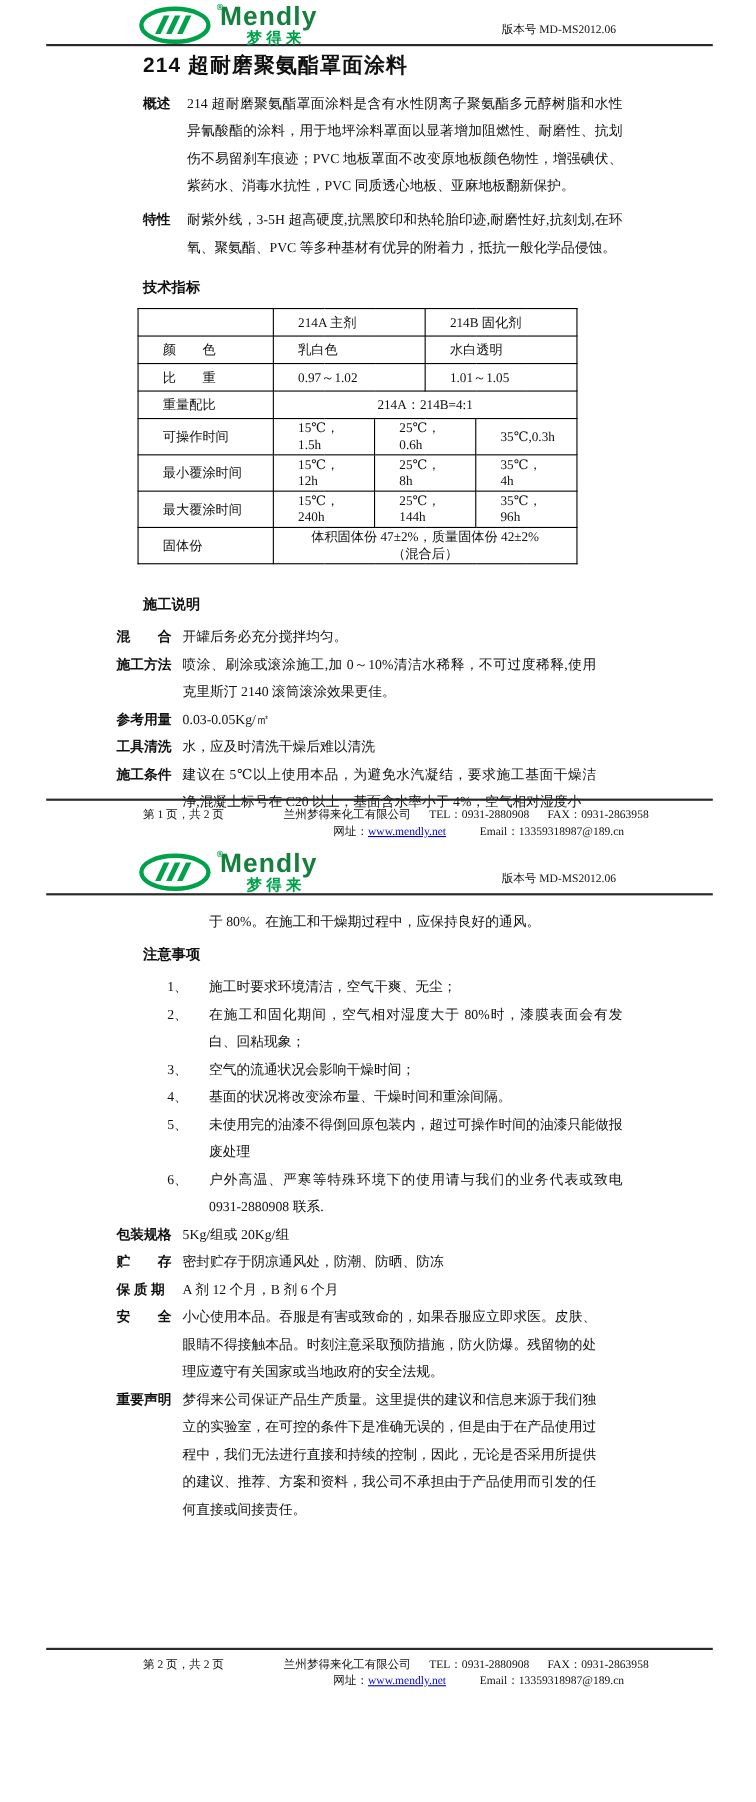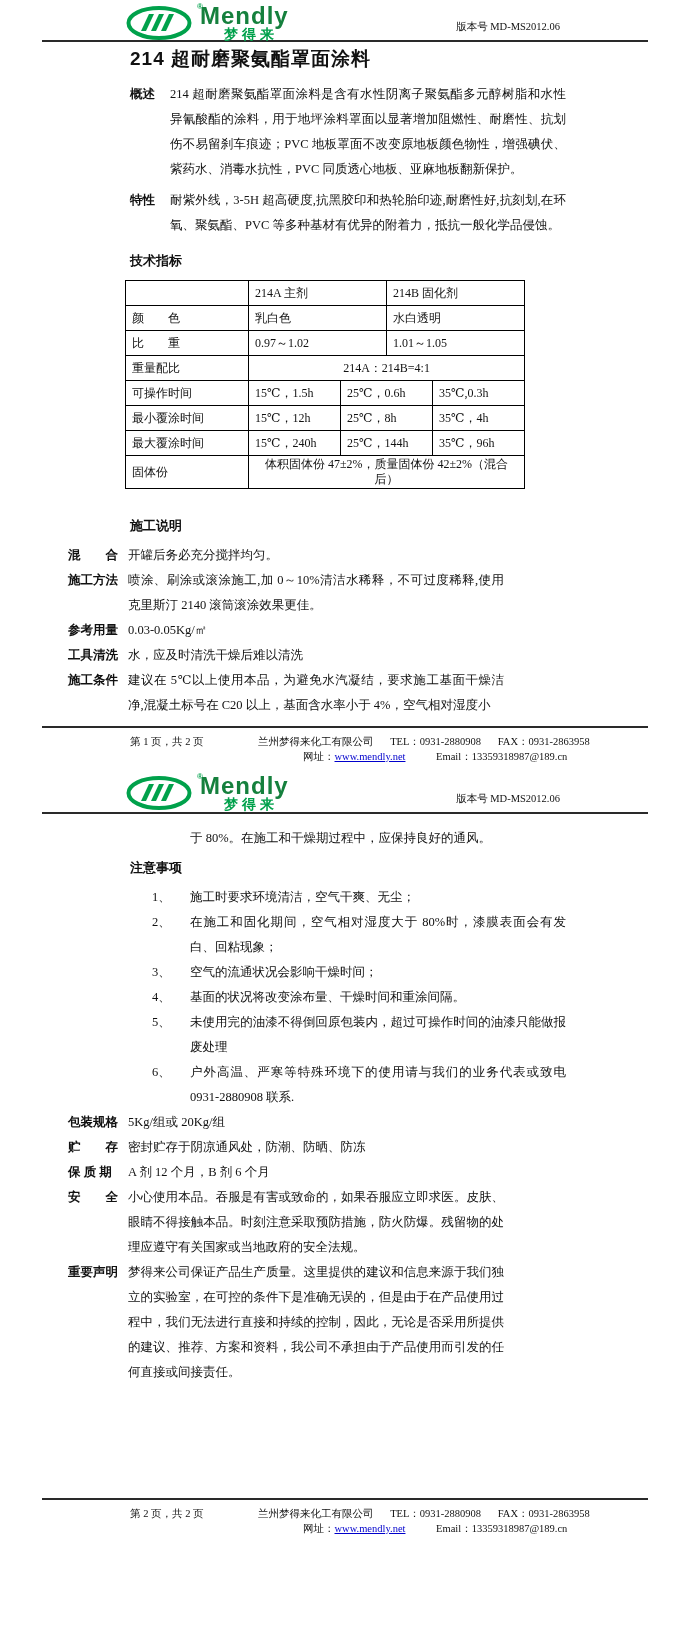--- a/index.html
+++ b/index.html
@@ -31,25 +31,25 @@
   
   h1.title { margin:4px 0 10px 130px; font-size:19px; font-weight:700;
              font-family:"Liberation Sans",sans-serif; letter-spacing:1px; }
   .para { margin-left:130px; width:436px; display:flex; font-size:12.5px; line-height:25px; }
   .para .plbl { width:40px; flex-shrink:0; font-weight:700; white-space:pre-wrap; }
   .para .ptxt { flex:1; text-align:justify; }
   .h2 { margin:12px 0 6px 130px; font-size:13px; font-weight:700; line-height:22px; }
 
   table.spec { border-collapse:collapse; margin:8px 0 0 125px; font-size:12px;
                table-layout:fixed; width:400px; }
-  table.spec td { border:1px solid #000; height:25px; padding:1px 6px; line-height:15px; }
+  table.spec td { border:1px solid #000; height:25px; padding:1px 22px; line-height:15px; }
   td.tlbl { font-weight:400; white-space:pre-wrap; }
   td.tcenter { text-align:center; }
 
-  .crow { margin-left:68px; width:436px; display:flex; font-size:12.5px; line-height:25px; }
+  .crow { margin-left:106px; width:436px; display:flex; font-size:12.5px; line-height:25px; }
   .crow .clbl { width:60px; flex-shrink:0; font-weight:700; white-space:pre-wrap; }
   .crow .ctxt { flex:1; text-align:justify; }
 
   
   .cont { margin:12px 0 0 190px; width:376px; font-size:12.5px; line-height:25px; text-align:justify; }
   .nrow { margin-left:152px; width:414px; display:flex; font-size:12.5px; line-height:25px; }
   .nrow .nnum { width:38px; flex-shrink:0; }
   .nrow .ntxt { flex:1; text-align:justify; }
 
   

